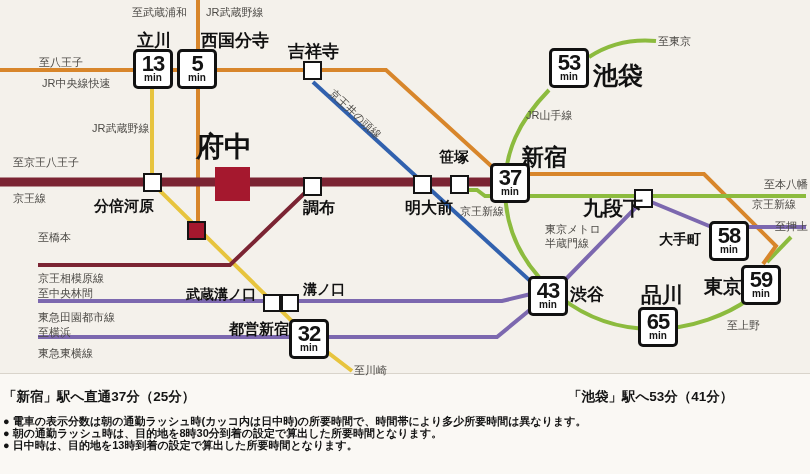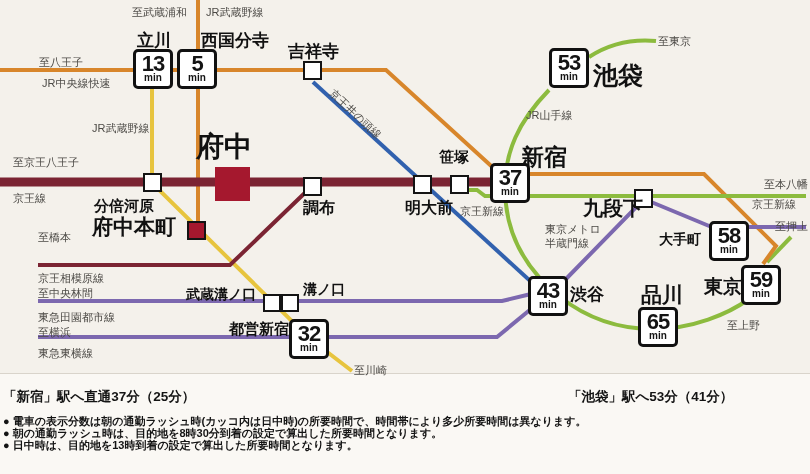--- a/index.html
+++ b/index.html
@@ -112,21 +112,20 @@
     <div class="tb" style="left:289px;top:319px">
       <div class="n">32</div>
       <div class="u">min</div>
     </div>
 
     <div class="st" style="left:137px;top:29px;font-size:17px">立川</div>
     <div class="st" style="left:201px;top:29px;font-size:17px">西国分寺</div>
     <div class="st" style="left:288px;top:40px;font-size:17px">吉祥寺</div>
     <div class="st" style="left:196px;top:128px;font-size:28px">府中</div>
     <div class="st" style="left:94px;top:197px;font-size:15px">分倍河原</div>
-    <div class="st" style="left:92px;top:213px;font-size:21px">府中本町</div>
     <div class="st" style="left:303px;top:198px;font-size:16px">調布</div>
     <div class="st" style="left:405px;top:198px;font-size:16px">明大前</div>
     <div class="st" style="left:439px;top:148px;font-size:15px">笹塚</div>
     <div class="st" style="left:521px;top:142px;font-size:23px">新宿</div>
     <div class="st" style="left:593px;top:59px;font-size:25px">池袋</div>
     <div class="st" style="left:583px;top:195px;font-size:20px">九段下</div>
     <div class="st" style="left:659px;top:231px;font-size:14px">大手町</div>
     <div class="st" style="left:704px;top:274px;font-size:19px">東京</div>
     <div class="st" style="left:641px;top:281px;font-size:21px">品川</div>
     <div class="st" style="left:570px;top:283px;font-size:17px">渋谷</div>

